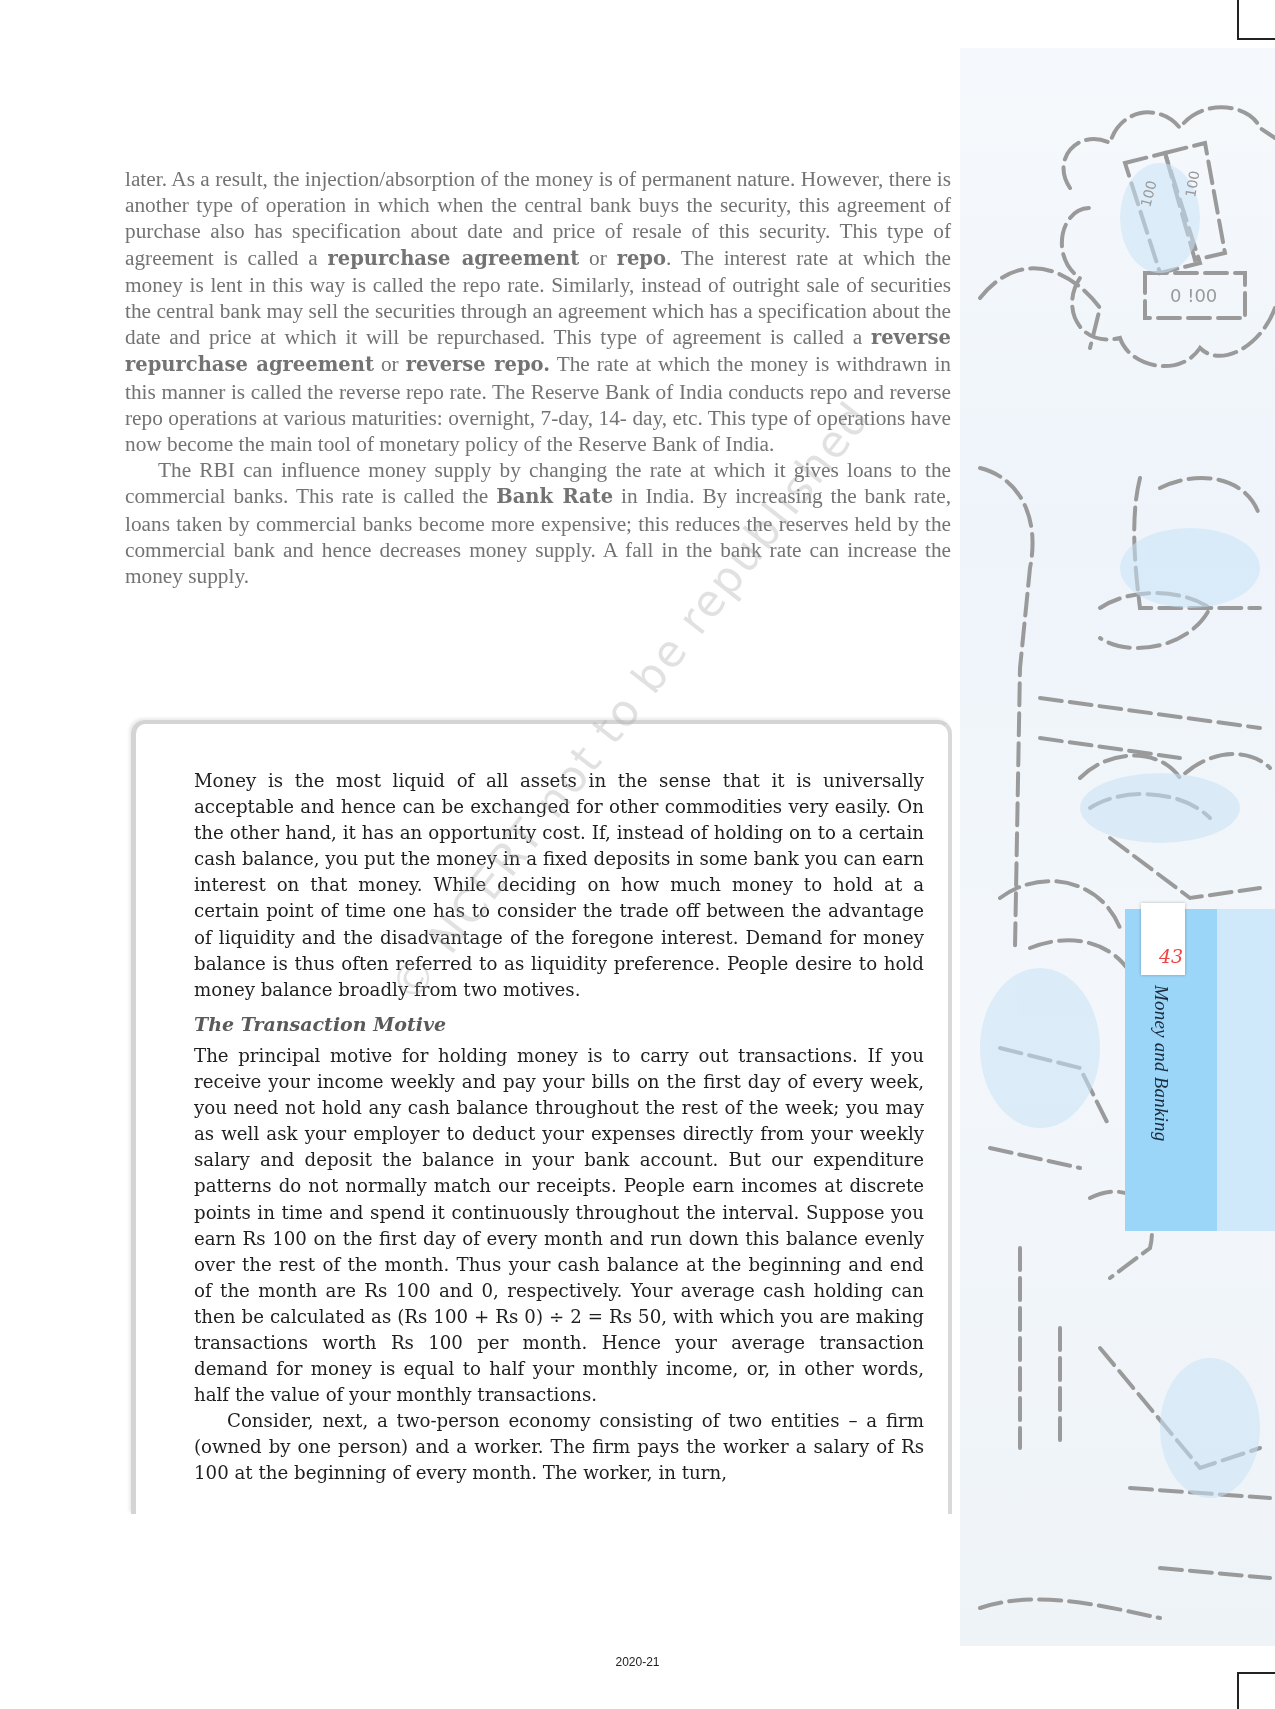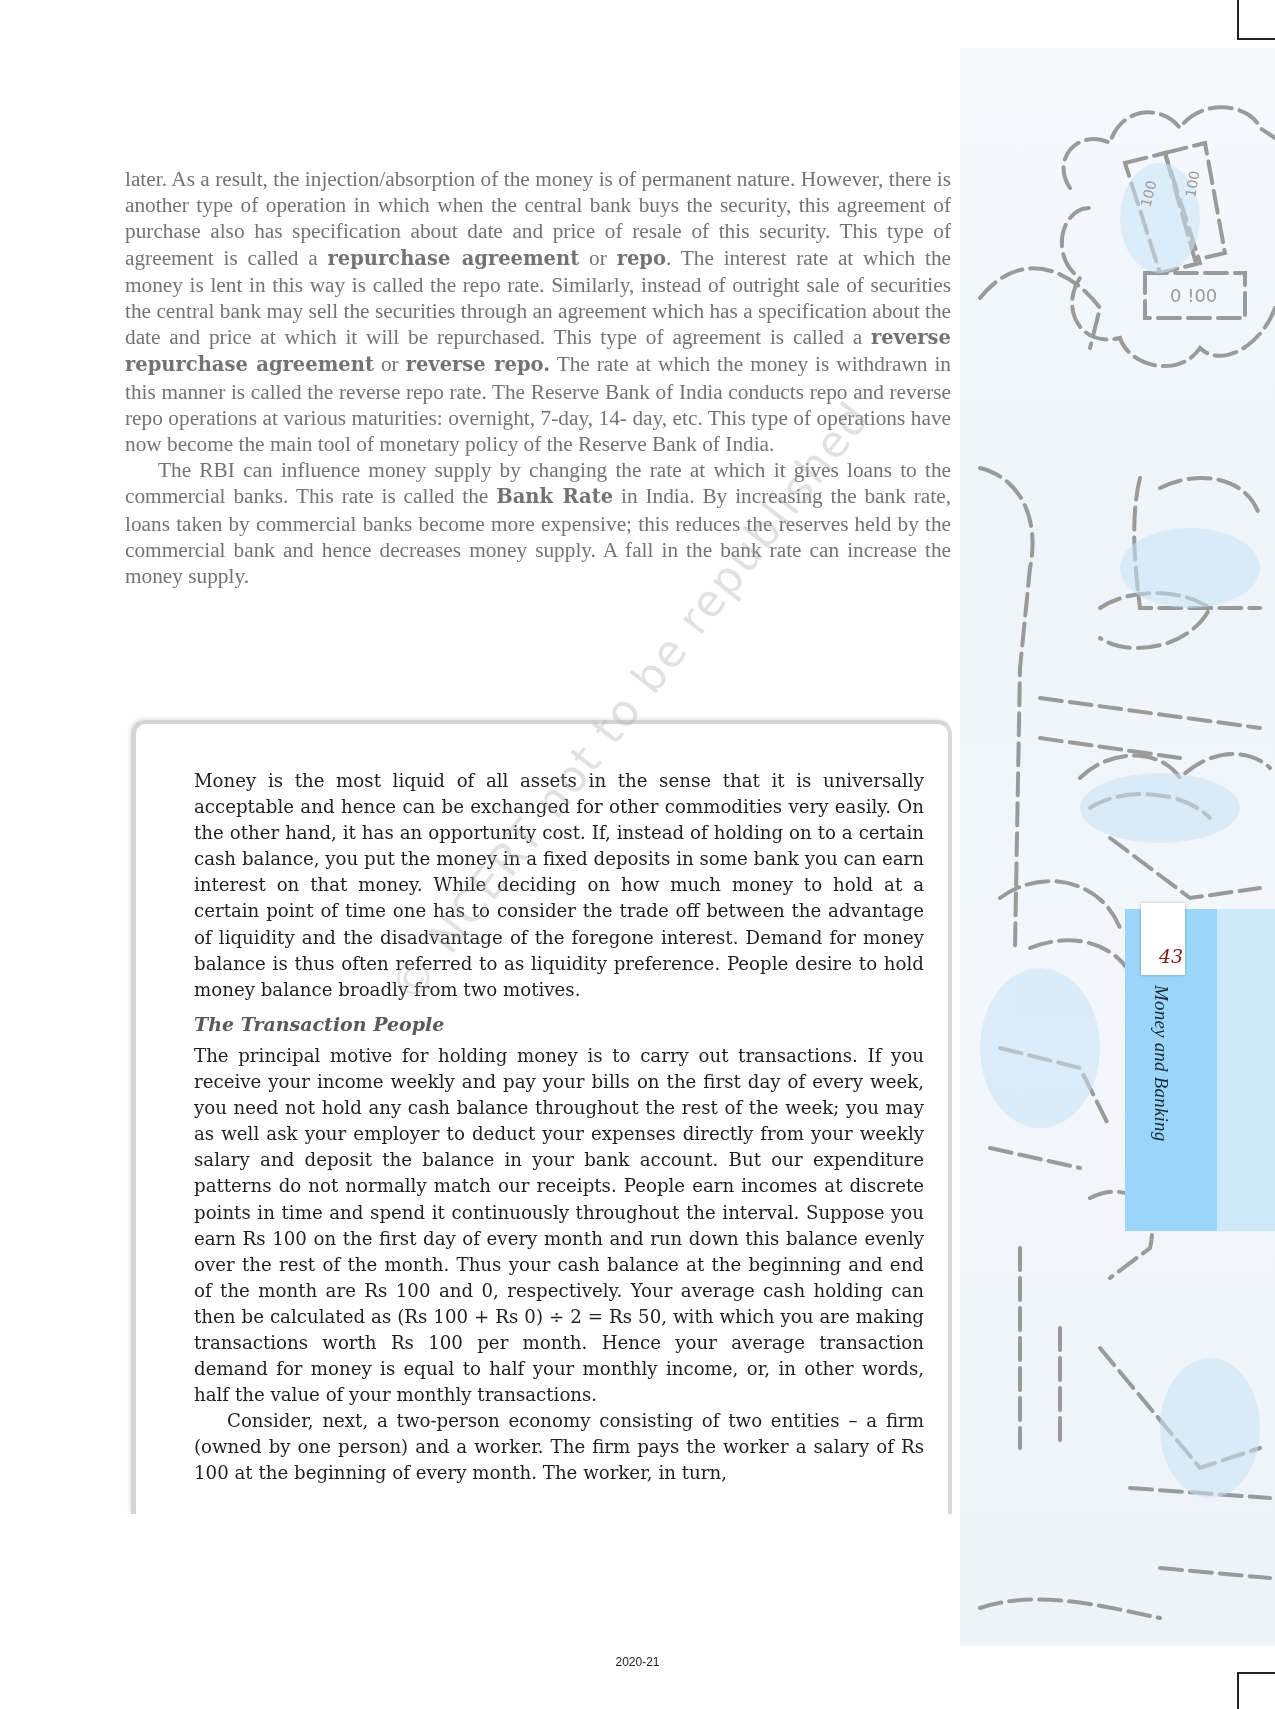--- a/index.html
+++ b/index.html
@@ -24,21 +24,21 @@
       position: absolute; left: 1125px; top: 909px; width: 150px; height: 322px;
       background: #cfe9fb;
     }
     .side-tab .dark { position: absolute; left: 0; top: 0; width: 92px; height: 100%; background: #9bd5f7; }
     .page-number-box {
       position: absolute; left: 1141px; top: 903px; width: 44px; height: 72px;
       background: #ffffff; box-shadow: 0 0 3px rgba(0,0,0,0.25);
     }
     .page-number {
       position: absolute; left: 0; right: 0; bottom: 8px; text-align: center;
-      font-family: "DejaVu Serif", serif; font-style: italic; font-size: 19px; color: #7f1d1d; padding-left: 16px;
+      font-family: "DejaVu Serif", serif; font-style: italic; font-size: 19px; color: #ef4444; padding-left: 16px;
     }
     .chapter-title {
       position: absolute; left: 1142px; top: 985px; width: 30px; height: 230px;
       writing-mode: vertical-rl; font-family: "Liberation Serif", serif; font-style: italic;
       font-size: 19px; color: #1a2b3c; letter-spacing: 0.2px;
     }
 
     
     .main-text {
       position: absolute; left: 125px; top: 166px; width: 826px;
@@ -144,21 +144,21 @@
 <div class="chapter-title">Money and Banking</div>
 
 <div class="main-text">
   <p><span>later. As a result, the injection/absorption of the money is of permanent nature. However, there is another type of operation in which when the central bank buys the security, this agreement of purchase also has specification about date and price of resale of this security. This type of agreement is called a </span><b>repurchase agreement</b><span> or </span><b>repo</b><span>. The interest rate at which the money is lent in this way is called the repo rate. Similarly, instead of outright sale of securities the central bank may sell the securities through an agreement which has a specification about the date and price at which it will be repurchased. This type of agreement is called a </span><b>reverse repurchase agreement</b><span> or </span><b>reverse repo.</b><span> The rate at which the money is withdrawn in this manner is called the reverse repo rate. The Reserve Bank of India conducts repo and reverse repo operations at various maturities: overnight, 7-day, 14- day, etc. This type of operations have now become the main tool of monetary policy of the Reserve Bank of India.</span></p>
   <p class="indent"><span>The RBI can influence money supply by changing the rate at which it gives loans to the commercial banks. This rate is called the </span><b>Bank Rate</b><span> in India. By increasing the bank rate, loans taken by commercial banks become more expensive; this reduces the reserves held by the commercial bank and hence decreases money supply.  A fall in the bank rate can increase the money supply.</span></p>
 </div>
 
 <div class="box">
   <div class="box-body">
     <p>Money is the most liquid of all assets in the sense that it is universally acceptable and hence can be exchanged for other commodities very easily. On the other hand, it has an opportunity cost. If, instead of holding on to a certain cash balance, you put the money in a fixed deposits in some bank you can earn interest on that money. While deciding on how much money to hold at a certain point of time one has to consider the trade off between the advantage of liquidity and the disadvantage of the foregone interest. Demand for money balance is thus often referred to as liquidity preference. People desire to hold money balance broadly from two motives.</p>
-    <p class="box-subheading">The Transaction People</p>
+    <p class="box-subheading">The Transaction Motive</p>
     <p>The principal motive for holding money is to carry out transactions. If you receive your income weekly and pay your bills on the first day of every week, you need not hold any cash balance throughout the rest of the week; you may as well ask your employer to deduct your expenses directly from your weekly salary and deposit the balance in your bank account. But our expenditure patterns do not normally match our receipts. People earn incomes at discrete points in time and spend it continuously throughout the interval. Suppose you earn Rs 100 on the first day of every month and run down this balance evenly over the rest of the month. Thus your cash balance at the beginning and end of the month are Rs 100 and 0, respectively. Your average cash holding can then be calculated as (Rs 100 + Rs 0) ÷ 2 = Rs 50, with which you are making transactions worth Rs 100 per month. Hence your average transaction demand for money is equal to half your monthly income, or, in other words, half the value of your monthly transactions.</p>
     <p class="indent">Consider, next, a two-person economy consisting of two entities – a firm (owned by one person) and a worker. The firm pays the worker a salary of Rs 100 at the beginning of every month. The worker, in turn,</p>
   </div>
 </div>
 
 <div class="watermark">© NCERT not to be republished</div>
 
 <div class="footer-year">2020-21</div>
 
 </body></html>

